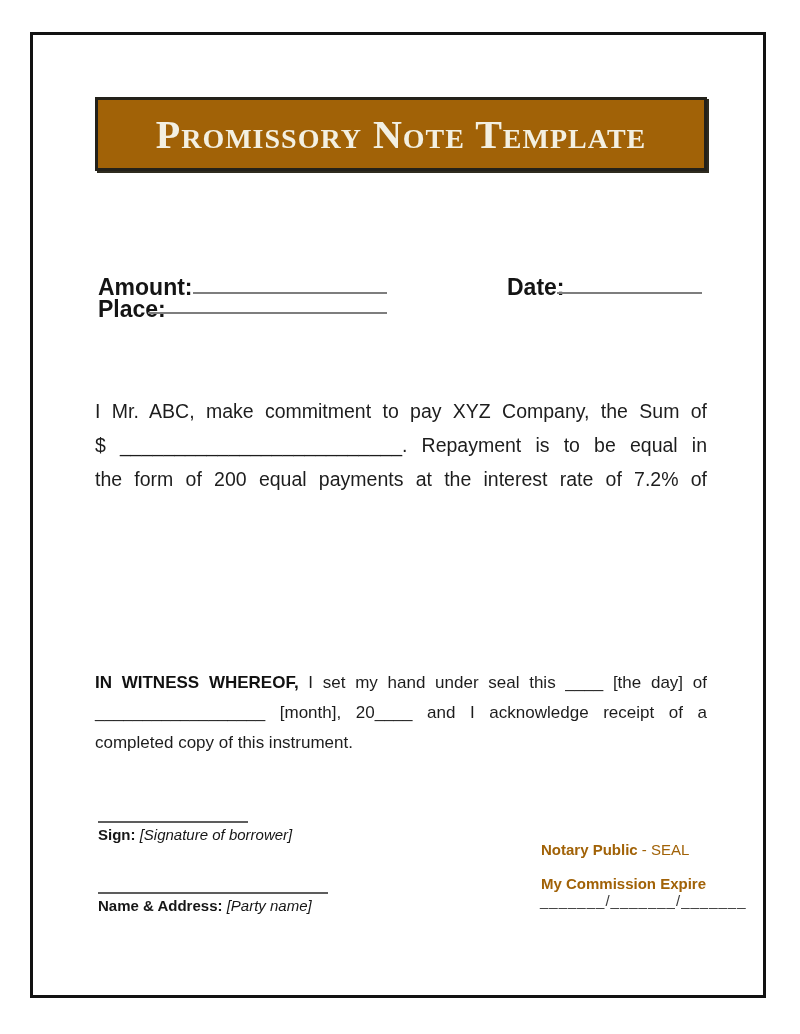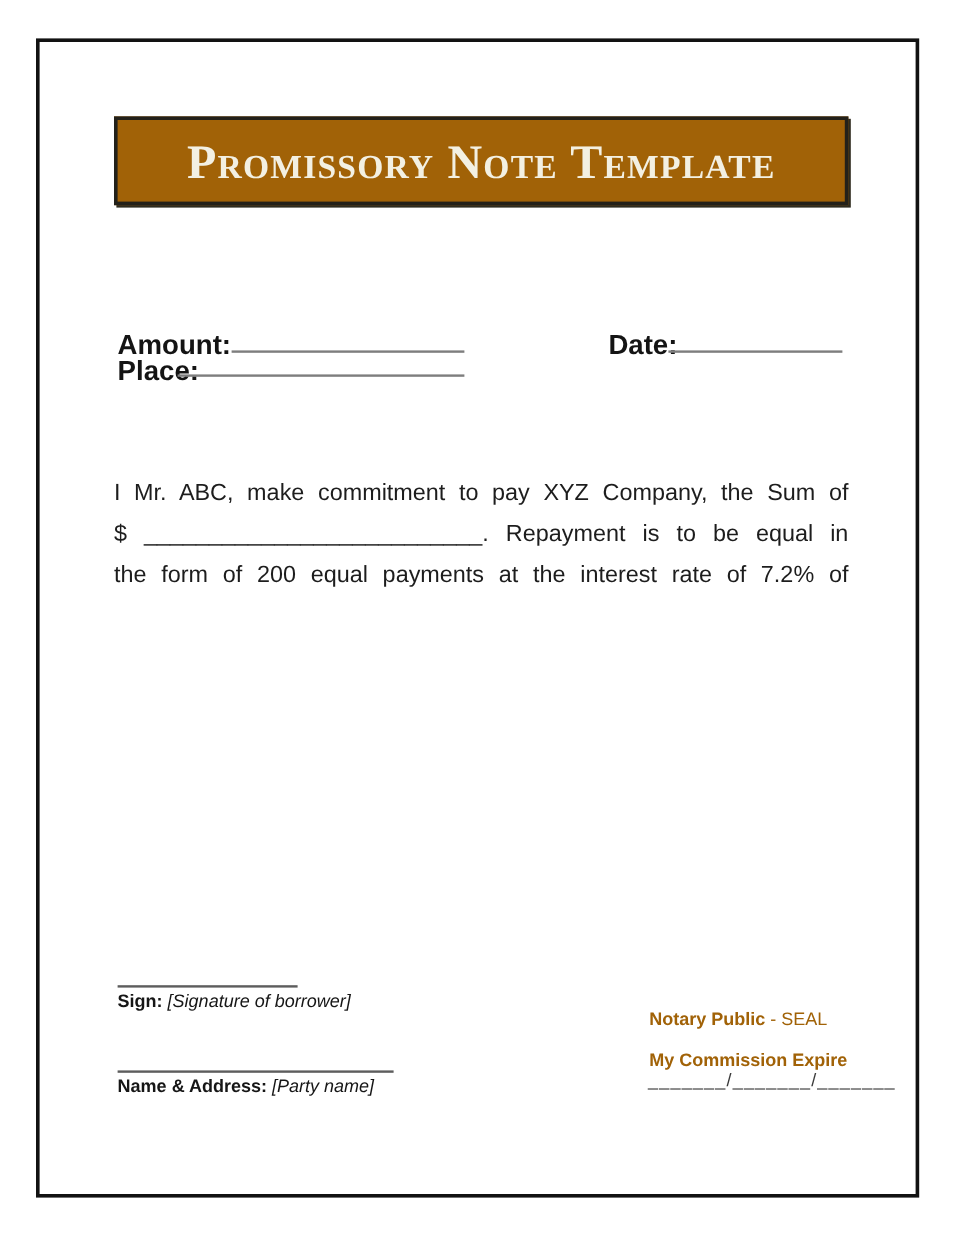--- a/index.html
+++ b/index.html
@@ -138,20 +138,28 @@
 
     <div class="field-label" style="left:65px; top:261px;">Place:</div>
     <div class="blank-line" style="left:115px; top:277px; width:239px;"></div>
 
     <div class="para body-para" style="top:359px;">
       <div class="line">I Mr. ABC, make commitment to pay XYZ Company, the Sum of</div>
       <div class="line">$ __________________________. Repayment is to be equal in</div>
       <div class="line">the form of 200 equal payments at the interest rate of 7.2% of</div>
     </div>
 
+    <div class="para witness-para" style="top:633px;">
+      <div class="line">
+        <span class="bold-inline">IN WITNESS WHEREOF,</span>
+        <span> I set my hand under seal this ____ [the day] of</span>
+      </div>
+      <div class="line">__________________ [month], 20____ and I acknowledge receipt of a</div>
+      <div class="line last">completed copy of this instrument.</div>
+    </div>
 
     <div class="sig-line" style="left:65px; top:786px; width:150px;"></div>
     <div class="sig-text" style="left:65px; top:791px;">
       <span class="label">Sign:</span>
       <span class="hint">[Signature of borrower]</span>
     </div>
 
     <div class="sig-line" style="left:65px; top:857px; width:230px;"></div>
     <div class="sig-text" style="left:65px; top:862px;">
       <span class="label">Name &amp; Address:</span>

